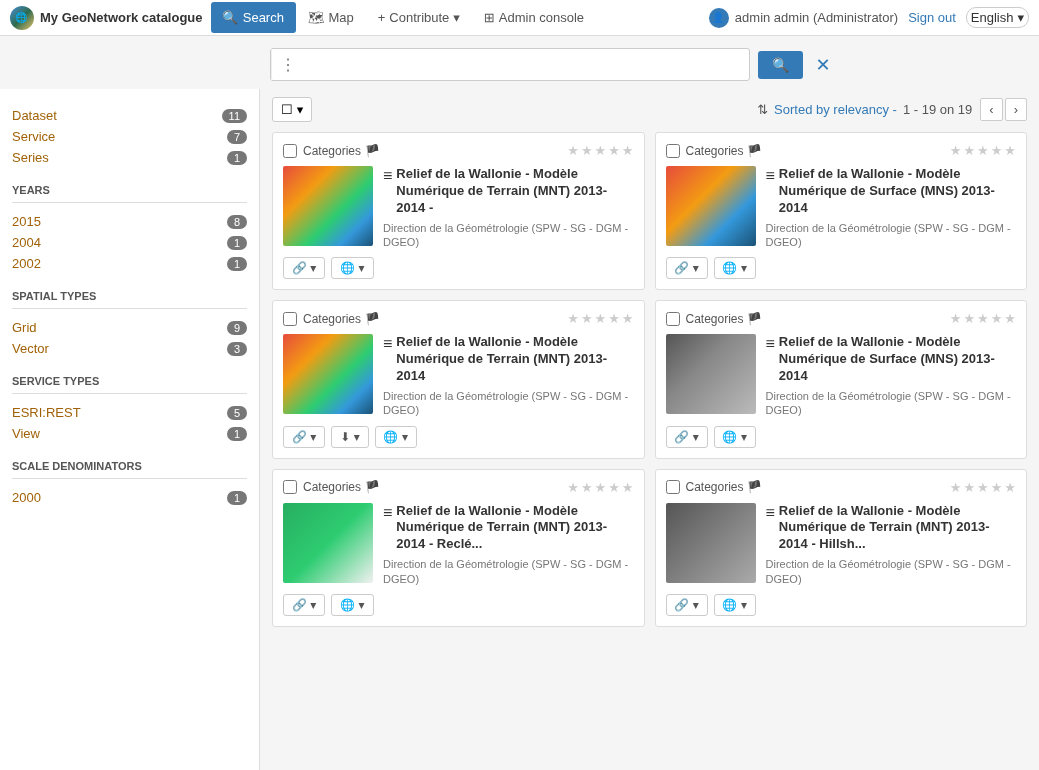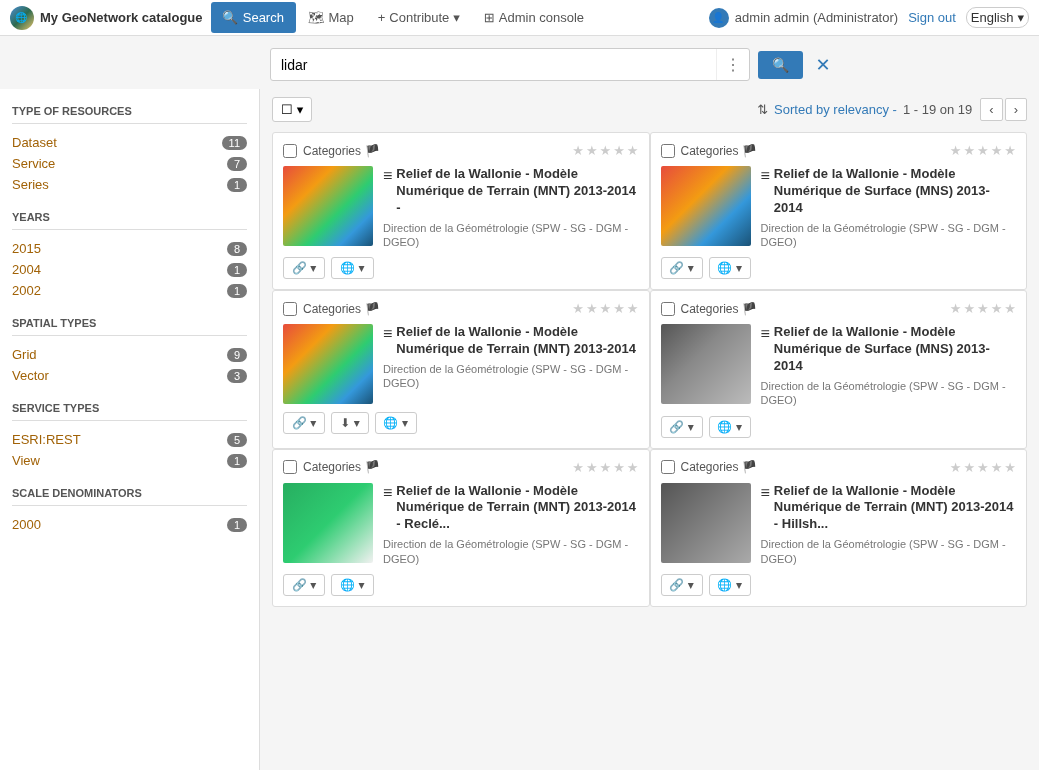--- a/index.html
+++ b/index.html
@@ -148,20 +148,21 @@
     .page-nav { display: flex; gap: 2px; }
     .page-nav-btn {
       border: 1px solid #ccc; background: #fff; padding: 3px 8px; cursor: pointer;
       border-radius: 2px; font-size: 13px; color: #555;
     }
 
     
     .results-grid {
       display: grid;
       grid-template-columns: 1fr 1fr;
+      gap: 10px;
     }
 
     .result-card {
       background: #fff;
       border: 1px solid #ddd;
       border-radius: 3px;
       padding: 10px;
     }
     .card-header {
       display: flex; align-items: center; justify-content: space-between; margin-bottom: 8px;
@@ -237,33 +238,31 @@
     <span style="color:#337ab7;cursor:pointer;font-size:13px;">Sign out</span>
     <div class="lang-select">
       <span>English</span>
       <span>▾</span>
     </div>
   </div>
 </div>
 
 <div class="search-bar-container">
   <div class="search-input-wrapper">
-    <input class="search-input" type="text" value="lidar" style="">
     <div class="search-menu-btn">⋮</div>
   </div>
   <button class="search-btn">🔍</button>
   <button class="search-clear-btn">✕</button>
 </div>
 
 <div class="main-layout">
 
   <div class="sidebar">
 
     <div class="filter-section">
-      <div class="filter-title">TYPE OF RESOURCES</div>
       <div class="filter-item">
         <span class="filter-label">Dataset</span>
         <span class="filter-count">11</span>
       </div>
       <div class="filter-item">
         <span class="filter-label">Service</span>
         <span class="filter-count">7</span>
       </div>
       <div class="filter-item">
         <span class="filter-label">Series</span>

